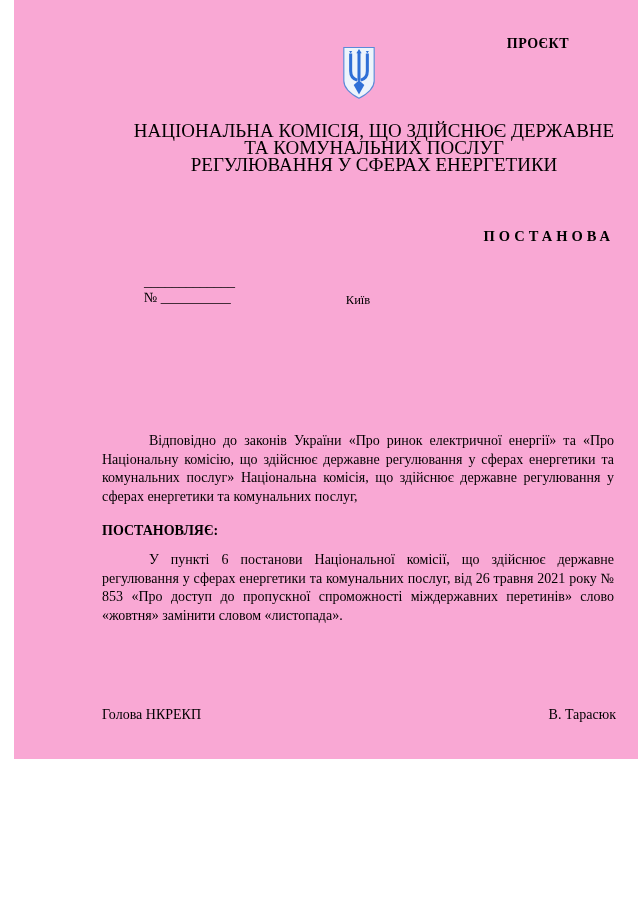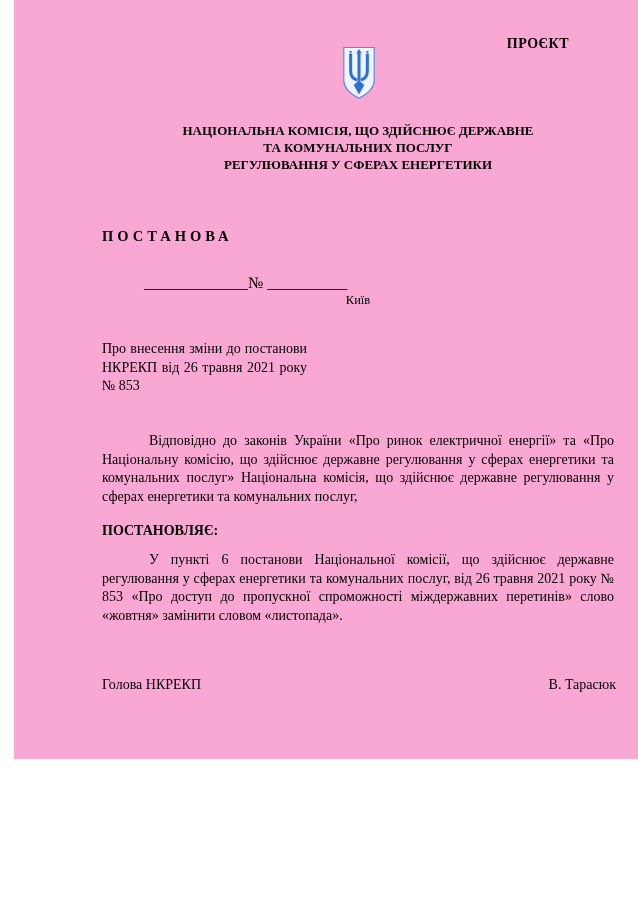--- a/index.html
+++ b/index.html
@@ -28,48 +28,49 @@
   .emblem {
     position: absolute;
     top: 46px;
     left: 326px;
     width: 38px;
     height: 55px;
   }
   .org-name {
     position: absolute;
     top: 122px;
-    left: 88px;
+    left: 104px;
     width: 512px;
     text-align: center;
-    font-size: 13px;
-    font-weight: bold;
+    font-size: 19px;
+    font-weight: normal;
     line-height: 17px;
   }
   .doc-title {
     position: absolute;
     top: 228px;
     left: 88px;
     width: 512px;
-    text-align: left;
+    text-align: right;
     font-size: 14.5px;
     font-weight: bold;
     letter-spacing: 4px;
   }
   .date-number-row {
     position: absolute;
     top: 274px;
     left: 88px;
     width: 512px;
     box-sizing: border-box;
     padding-left: 42px;
     padding-right: 36px;
     display: flex;
-    justify-content: flex-start;
-    font-size: 16px;
+    justify-content: center;
+    font-size: 14px;
+    flex-direction: column;
   }
   .place-line {
     position: absolute;
     top: 293px;
     left: 88px;
     width: 512px;
     text-align: center;
     font-size: 12.5px;
   }
   .subject-block {
@@ -94,21 +95,21 @@
   .para-2 { top: 551px; }
   .resolve-heading {
     position: absolute;
     top: 523px;
     left: 88px;
     font-size: 14px;
     font-weight: bold;
   }
   .signature-row {
     position: absolute;
-    top: 677px;
+    top: 707px;
     left: 88px;
     width: 514px;
     display: flex;
     justify-content: space-between;
     font-size: 14px;
   }
 </style>
 </head>
 <body>
 
@@ -137,21 +138,20 @@
 
   <div class="doc-title">ПОСТАНОВА</div>
 
   <div class="date-number-row">
     <span>_____________</span>
     <span>№ __________</span>
   </div>
 
   <div class="place-line">Київ</div>
 
-  <div class="subject-block">Про внесення зміни до постанови НКРЕКП від 26 травня 2021 року № 853</div>
 
   <div class="body-paragraph para-1">Відповідно до законів України «Про ринок електричної енергії» та «Про Національну комісію, що здійснює державне регулювання у сферах енергетики та комунальних послуг» Національна комісія, що здійснює державне регулювання у сферах енергетики та комунальних послуг,</div>
 
   <div class="resolve-heading">ПОСТАНОВЛЯЄ:</div>
 
   <div class="body-paragraph para-2">У пункті 6 постанови Національної комісії, що здійснює державне регулювання у сферах енергетики та комунальних послуг, від 26 травня 2021 року № 853 «Про доступ до пропускної спроможності міждержавних перетинів» слово «жовтня» замінити словом «листопада».</div>
 
   <div class="signature-row">
     <span>Голова НКРЕКП</span>
     <span>В. Тарасюк</span>

